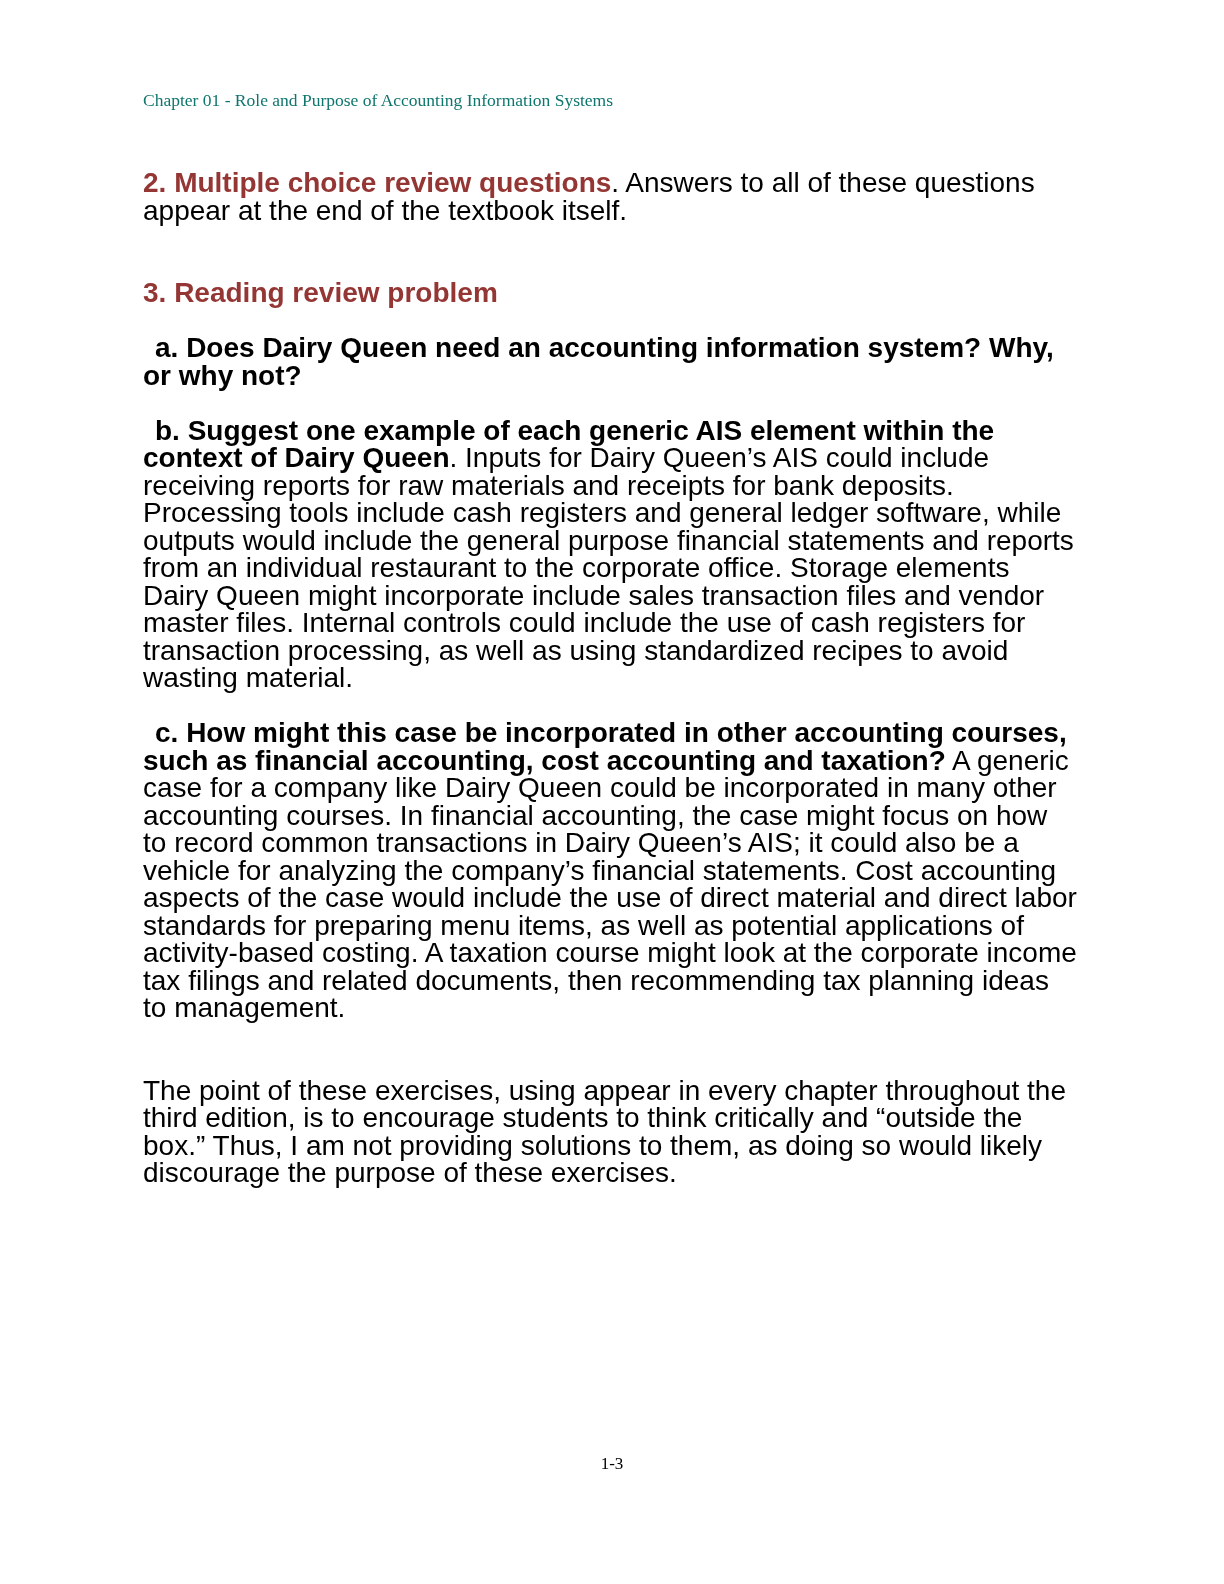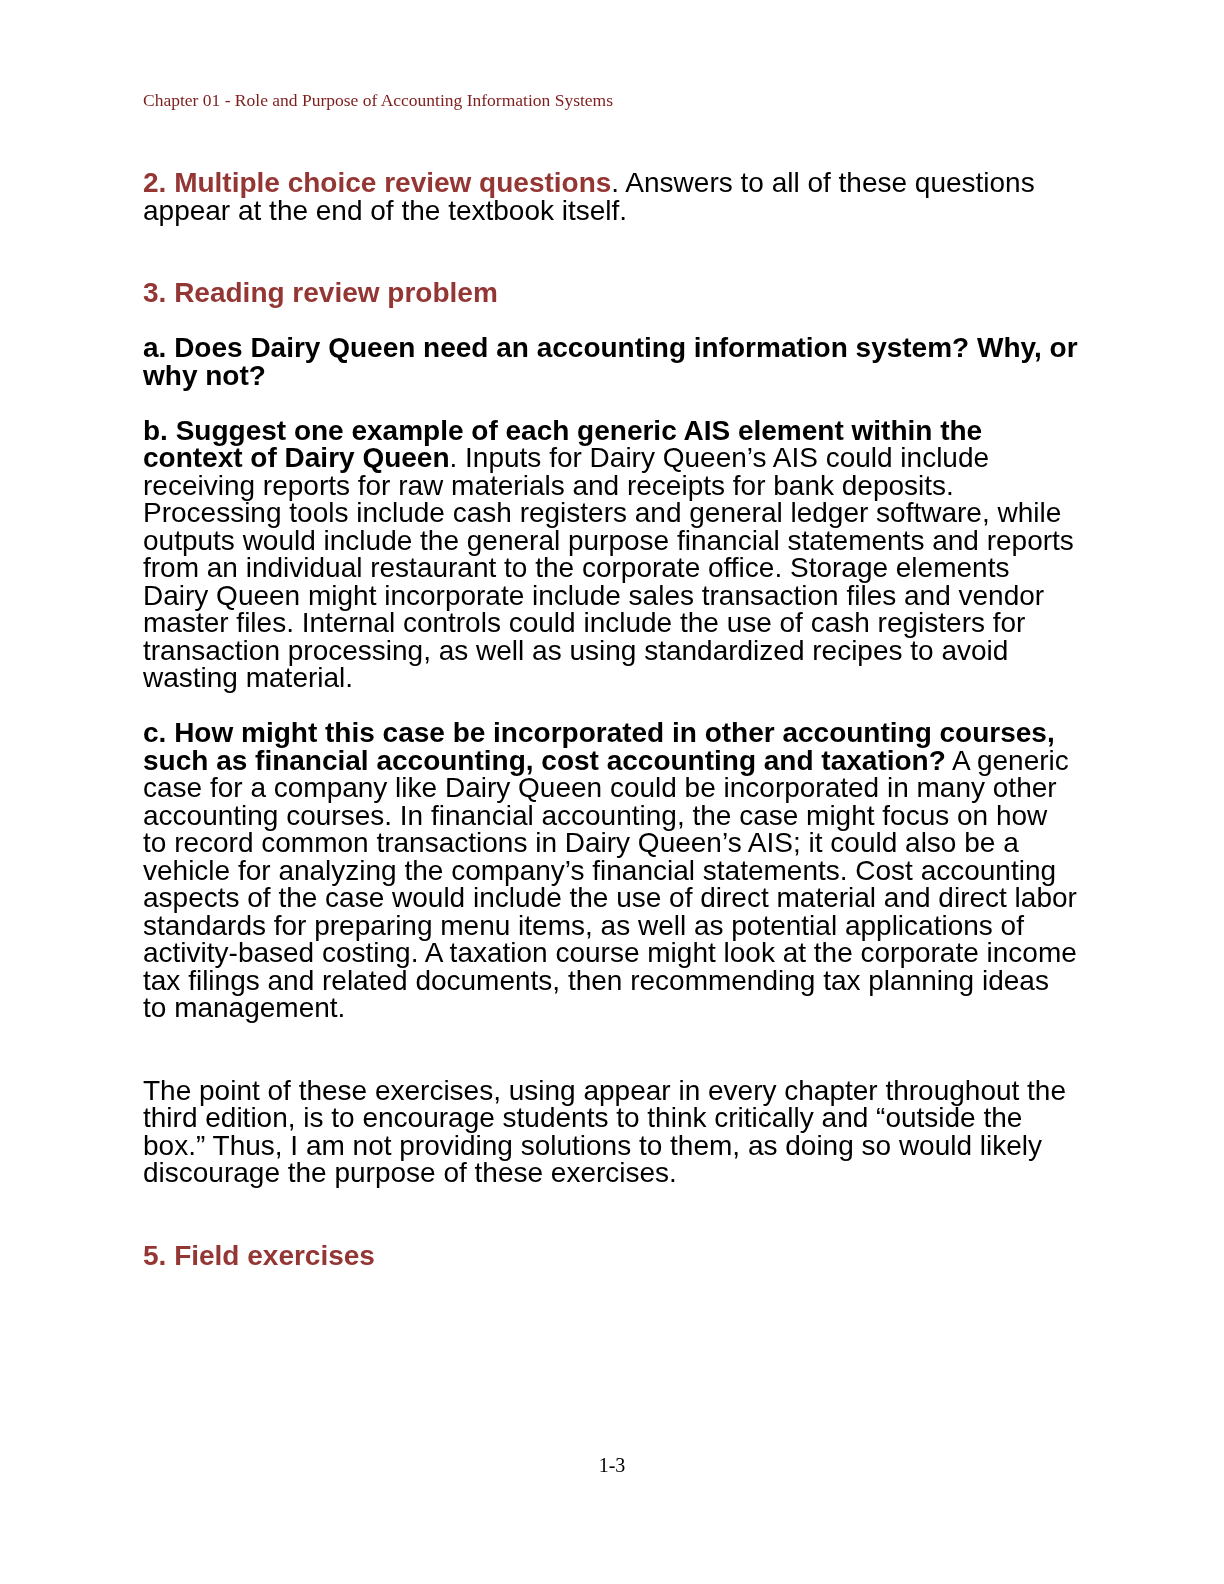--- a/index.html
+++ b/index.html
@@ -13,50 +13,50 @@
       position: relative;
       overflow: hidden;
       color: #000000;
     }
     .page-header {
       position: absolute;
       left: 143px;
       top: 90px;
       font-family: "Liberation Serif", serif;
       font-size: 17.5px;
-      color: #7f1d1d;
+      color: #0f766e;
       white-space: nowrap;
     }
     .content {
       position: absolute;
       left: 143px;
       top: 169px;
       width: 935px;
       font-family: "Liberation Sans", sans-serif;
       font-size: 28px;
       line-height: 27.5px;
       color: #000000;
     }
     .block { margin: 0; }
     .heading {
       color: #943634;
       font-weight: bold;
     }
-    .bold { font-weight: bold; }
+    .bold { font-weight: bold; margin-left: 12px; }
     .gap-large { height: 55px; }
     .gap-med { height: 27.5px; }
     .gap-huge { height: 55px; }
     .page-number {
       position: absolute;
       left: 0;
       width: 1224px;
       top: 1454px;
       text-align: center;
       font-family: "Liberation Serif", serif;
-      font-size: 20px;
+      font-size: 17px;
       color: #000000;
     }
   </style>
 </head>
 <body>
 
 <div class="page-header">Chapter 01 - Role and Purpose of Accounting Information Systems</div>
 
 <div class="content">
 
@@ -77,17 +77,16 @@
   <div class="gap-med"></div>
 
   <p class="block"><span class="bold">c.  How might this case be incorporated in other accounting courses, such as financial accounting, cost accounting and taxation?</span><span>  A generic case for a company like Dairy Queen could be incorporated in many other accounting courses.  In financial accounting, the case might focus on how to record common transactions in Dairy Queen’s AIS; it could also be a vehicle for analyzing the company’s financial statements.  Cost accounting aspects of the case would include the use of direct material and direct labor standards for preparing menu items, as well as potential applications of activity-based costing.  A taxation course might look at the corporate income tax filings and related documents, then recommending tax planning ideas to management.</span></p>
 
   <div class="gap-huge"></div>
 
   <p class="block">The point of these exercises, using appear in every chapter throughout the third edition, is to encourage students to think critically and “outside the box.”  Thus, I am not providing solutions to them, as doing so would likely discourage the purpose of these exercises.</p>
 
   <div class="gap-huge"></div>
 
-  <p class="block heading">5.  Field exercises</p>
 
 </div>
 
 <div class="page-number">1-3</div>
 
 </body></html>

